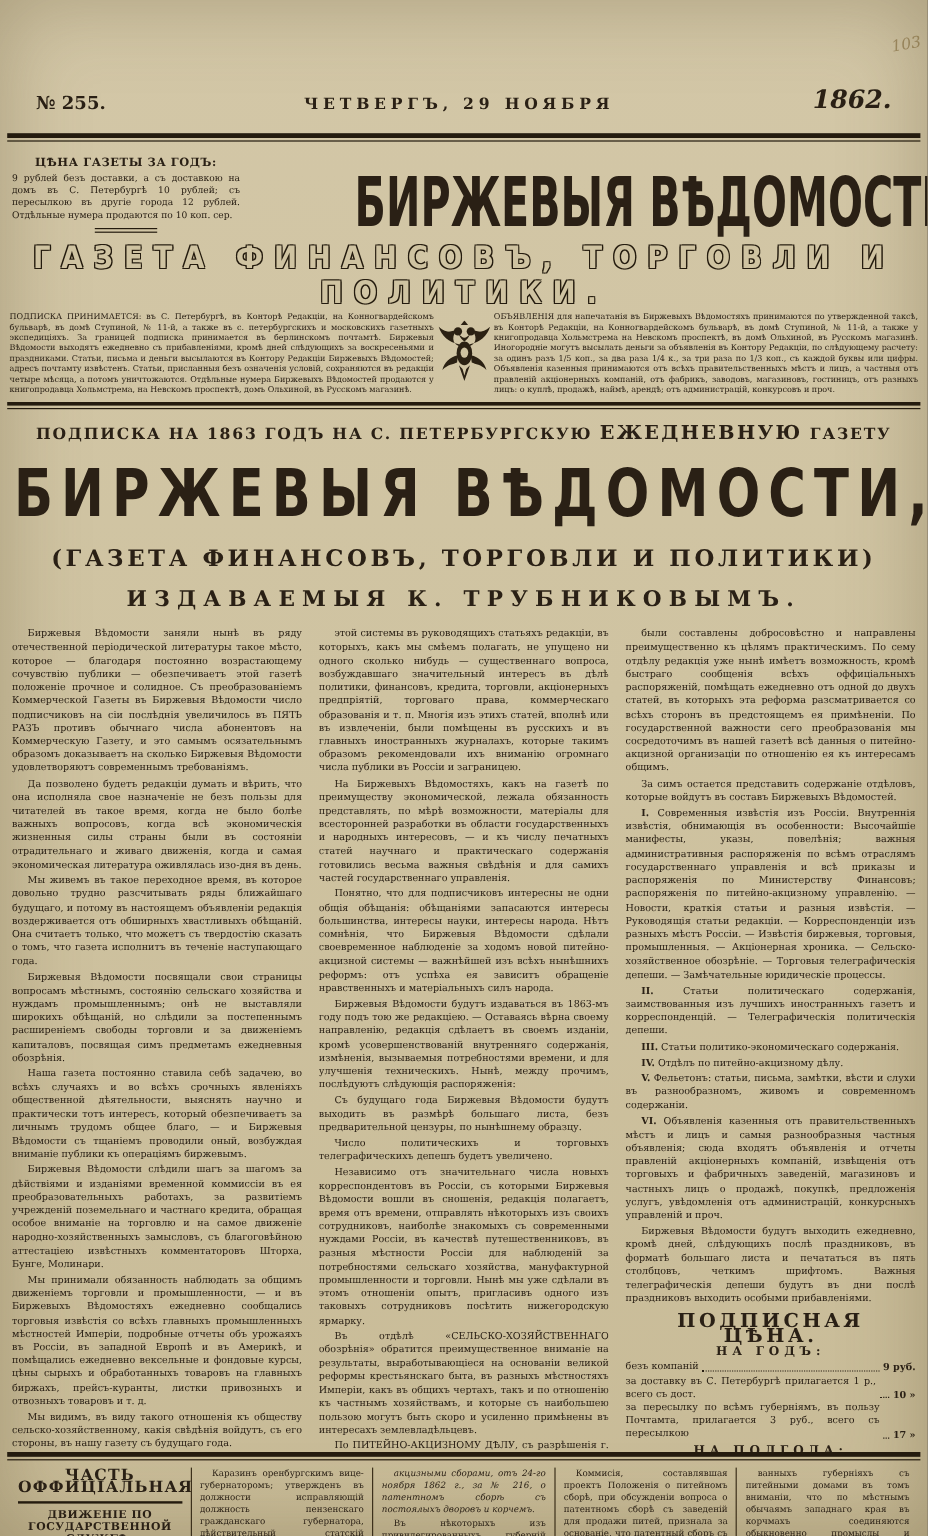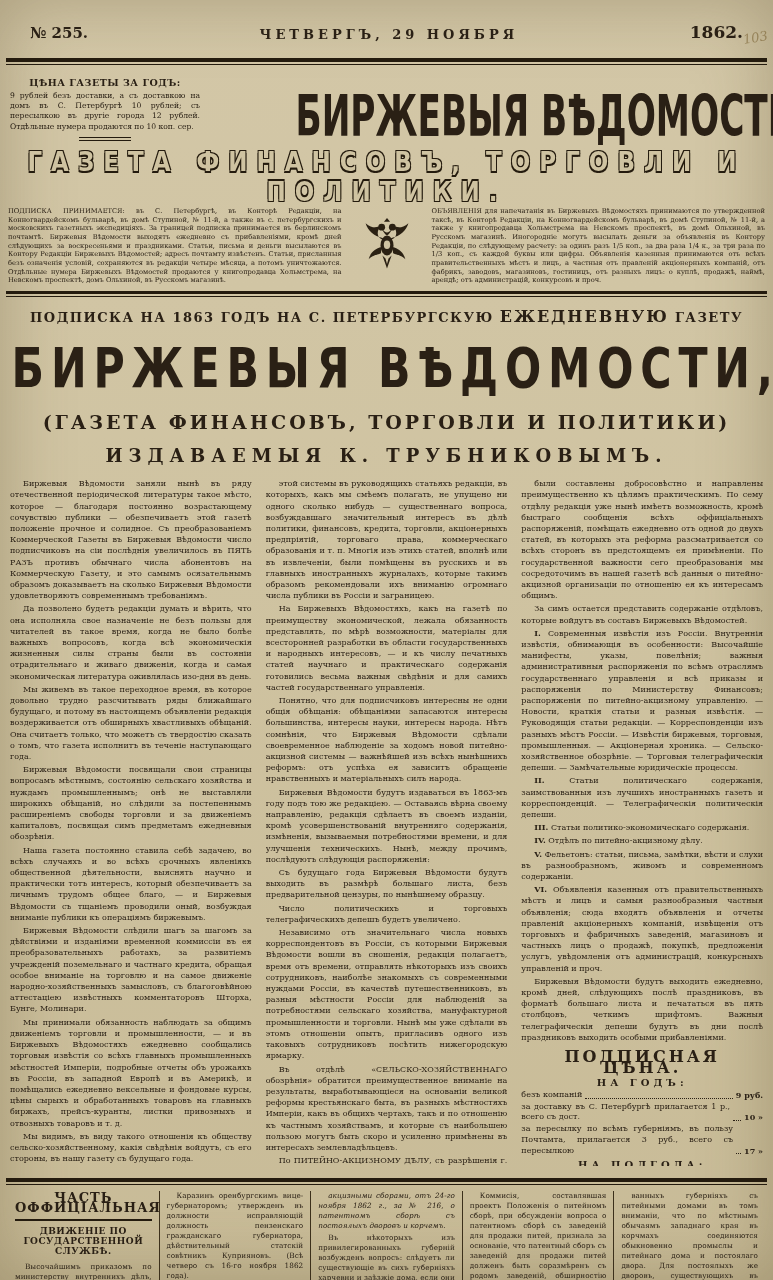--- a/index.html
+++ b/index.html
@@ -5,49 +5,49 @@
   html,body{margin:0;padding:0;background:#8a8070;}
   .page{position:relative;width:773px;height:1280px;margin:0 auto;overflow:hidden;
         background:linear-gradient(180deg,#d3c7a7 0%,#cfc3a1 45%,#c8bb97 100%);
         box-shadow:inset 0 0 70px rgba(92,76,44,.35);
         color:#2a2015;font-family:"DejaVu Serif","Liberation Serif",serif;}
   
   .rule-double{height:2px;border-top:4px solid #241b0e;border-bottom:1px solid #241b0e;margin:0 6px;}
   .rule-thick{height:2px;border-top:3px solid #241b0e;border-bottom:1px solid #241b0e;margin:0 6px;}
   hr.short{width:52px;height:2px;border:none;border-top:1px solid #241b0e;border-bottom:1px solid #241b0e;margin:5px auto 4px;}
   
-  .masthead{display:flex;justify-content:space-between;align-items:flex-end;padding:22px 30px 16px;font-weight:bold;}
+  .masthead{display:flex;justify-content:space-between;align-items:flex-end;padding:22px 30px 16px;font-weight:bold;margin-top:48px;}
   .mh-issue{font-size:15px;}
   .mh-date{font-size:13px;letter-spacing:4px;}
-  .mh-year{font-size:17px;}
+  .mh-year{font-size:21px;font-style:italic;}
   .pencil{position:absolute;top:30px;right:5px;font-size:13px;font-style:italic;color:#7a6233;opacity:.6;transform:rotate(-10deg);}
   
   .header-row{display:flex;align-items:flex-start;gap:23px;padding:12px 10px 0;}
   .price-box{width:190px;flex:0 0 190px;text-align:center;}
   .pb-head{font-size:9.5px;font-weight:bold;letter-spacing:.5px;margin-bottom:3px;}
   .pb-body{font-size:7.6px;line-height:10.2px;text-align:justify;}
   .main-title{flex:1;text-align:center;white-space:nowrap;font-family:"DejaVu Sans","Liberation Sans",sans-serif;
               font-weight:bold;font-size:44px;letter-spacing:0;margin-top:6px;
               transform:scale(.78,1.3);transform-origin:center top;}
   .subtitle-outline{text-align:center;font-family:"DejaVu Sans","Liberation Sans",sans-serif;font-weight:bold;
               font-size:23px;letter-spacing:9px;margin:6px 0 2px;color:#cfc3a1;transform:scaleY(1.12);
               text-shadow:-1px -1px 0 #241b0e,1px -1px 0 #241b0e,-1px 1px 0 #241b0e,1px 1px 0 #241b0e;}
-  .fine-row{display:flex;align-items:center;gap:20px;padding:2px 8px 6px;}
+  .fine-row{display:flex;align-items:center;gap:0;padding:2px 8px 6px;}
   .fine{flex:1;font-size:6.7px;line-height:8.7px;text-align:justify;}
   .eagle{flex:0 0 50px;text-align:center;}
   
   .prospectus{text-align:center;}
   .kicker{font-size:13px;font-weight:bold;letter-spacing:1.5px;margin-top:10px;}
   .kicker .em{font-size:16px;letter-spacing:2px;}
   .big-title{font-family:"DejaVu Sans","Liberation Sans",sans-serif;font-weight:bold;font-size:44px;letter-spacing:7px;
              white-space:nowrap;margin:16px 0 4px;transform:scale(.97,1.25);transform-origin:center;}
   .paren-sub{font-size:19px;font-weight:bold;letter-spacing:3px;margin:18px 0 2px;}
   .publisher{font-size:18px;font-weight:bold;letter-spacing:6px;margin:12px 0 8px;}
   
-  .main-cols{display:flex;gap:14px;padding:4px 10px 12px;height:688px;overflow:hidden;}
+  .main-cols{display:flex;gap:14px;padding:4px 10px 0;height:688px;overflow:hidden;}
   .mcol{flex:1;overflow:hidden;font-size:8px;line-height:11.2px;text-align:justify;}
   .bp{margin:0 0 2px;text-indent:13px;}
   .op{margin:0 0 2px;text-indent:10px;}
   .list-item{margin:0 0 2px;text-indent:13px;}
   .list-item .num{font-weight:bold;}
   .pricing-title{text-align:center;font-size:16px;font-weight:bold;letter-spacing:3px;margin:8px 0 1px;}
   .pricing-sub{text-align:center;font-size:10px;font-weight:bold;letter-spacing:4px;margin:3px 0 2px;}
   .price-line{display:flex;align-items:flex-end;font-size:8px;line-height:10.8px;margin-bottom:1px;}
   .price-line .lbl{flex:0 1 auto;}
   .price-line .dots{flex:1 1 10px;border-bottom:1.5px dotted #2a2015;margin:0 3px 2px;}

